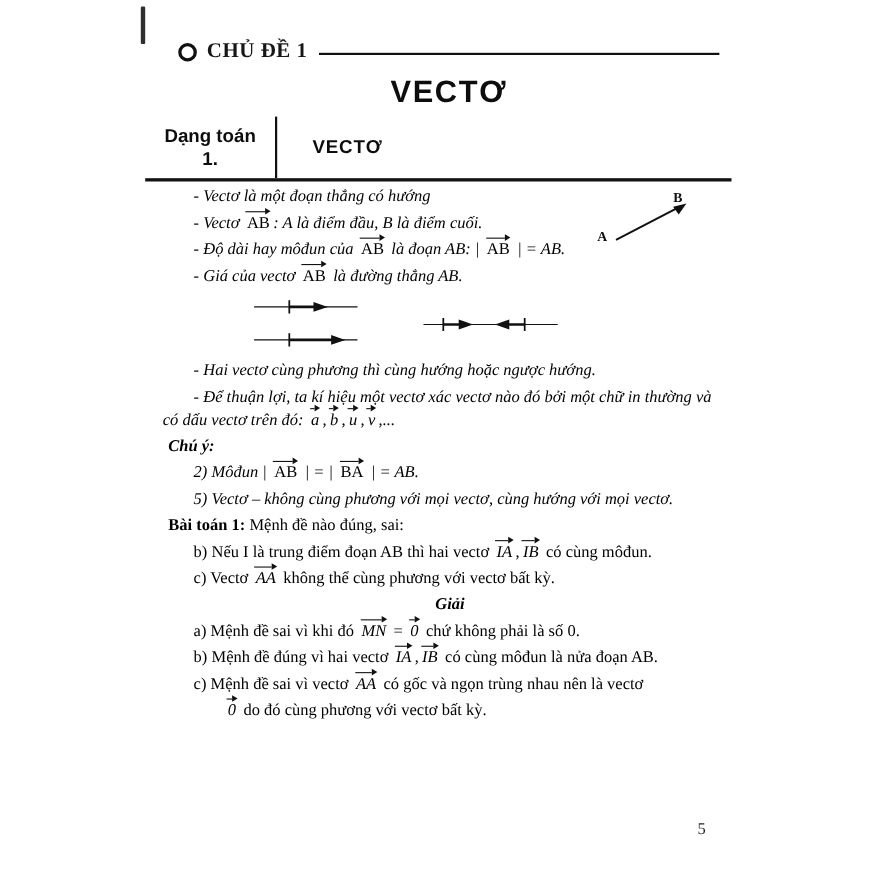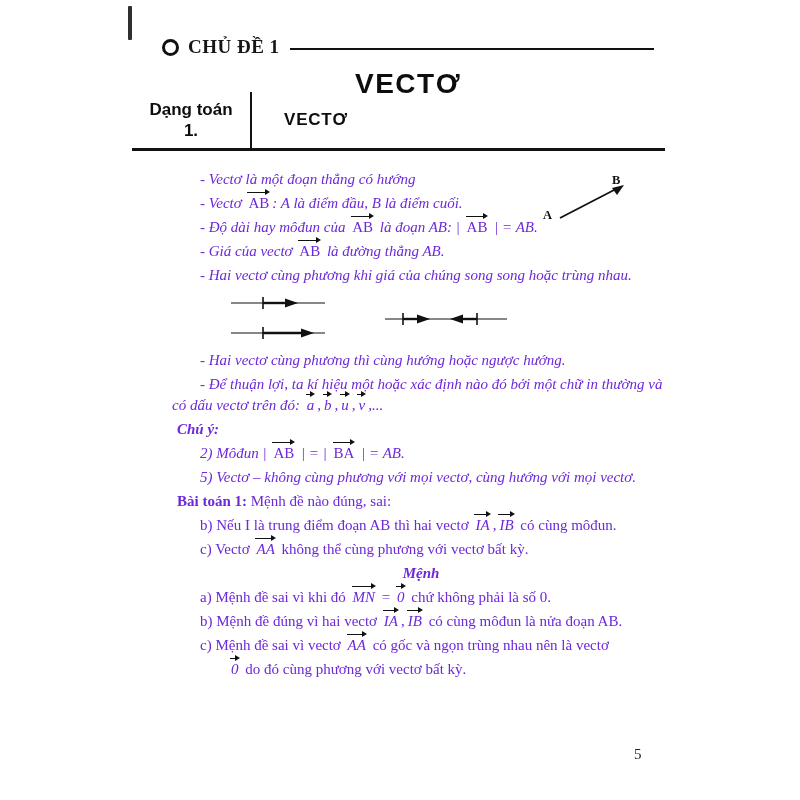--- a/index.html
+++ b/index.html
@@ -29,41 +29,40 @@
 
   
   .main-title{
     position:absolute;left:148px;top:68px;width:520px;
     text-align:center;font-family:"Liberation Sans", sans-serif;
     font-size:28px;font-weight:800;letter-spacing:1.5px;color:#0d0d0d;
   }
 
   
   .dt-box{
-    position:absolute;left:132px;top:92px;width:533px;height:56px;
+    position:absolute;left:132px;top:106px;width:533px;height:56px;
     border-bottom:3.2px solid #111;
     display:flex;align-items:stretch;
     font-family:"Liberation Sans", sans-serif;
   }
   .dt-left{
     width:118px;text-align:center;display:flex;flex-direction:column;justify-content:center;
     font-weight:800;font-size:17px;line-height:1.25;color:#0d0d0d;
   }
   .dt-divider{width:0;border-left:2px solid #111;margin:0;}
   .dt-right{
     flex:1;display:flex;align-items:center;padding-left:32px;
     font-weight:800;font-size:17px;letter-spacing:0.8px;color:#0d0d0d;
   }
 
   
   .content{position:absolute;left:148px;top:170px;width:522px;}
   .line{
     font-size:15px;line-height:19px;padding-left:28px;
-    color:#6d28d9;
-    margin-left:24px;
+    color:#000000;
   }
   .lines .line + .line{margin-top:5px;}
   .it{font-style:italic;}
   .bi{font-weight:bold;font-style:italic;}
   .bseg{font-weight:bold;}
   .noind{padding-left:5px;}
   .ind2{padding-left:56px;}
   .center{text-align:center;padding-left:0;}
   .cont{margin-top:2px !important;padding-left:0px;}
 
@@ -131,21 +130,20 @@
     <span class="pt-label label-b">B</span>
   </div>
 
   <div class="content">
 
     <div class="lines">
         <div class="line it">- Vectơ là một đoạn thẳng có hướng</div>
         <div class="line it">- Vectơ <span class="vec">AB</span>: A là điểm đầu, B là điểm cuối.</div>
         <div class="line it">- Độ dài hay môđun của <span class="vec">AB</span> là đoạn AB: | <span class="vec">AB</span> | = AB.</div>
         <div class="line it">- Giá của vectơ <span class="vec">AB</span> là đường thẳng AB.</div>
-        <div class="line it">- Hai vectơ cùng phương khi giá của chúng song song hoặc trùng nhau.</div>
       </div>
 
     <div class="fig-parallel">
       <svg width="522" height="48" viewBox="0 0 522 48">
 
         <line x1="83" y1="9" x2="177" y2="9" stroke="#111" stroke-width="1.1"></line>
         <line x1="115" y1="3" x2="115" y2="15" stroke="#111" stroke-width="1.6"></line>
         <line x1="115" y1="9" x2="140" y2="9" stroke="#111" stroke-width="2.4"></line>
         <polygon points="150,9 137,4.5 137,13.5" fill="#111"></polygon>
 
@@ -160,29 +158,29 @@
         <polygon points="282,25 269,20.5 269,29.5" fill="#111"></polygon>
 
         <line x1="329" y1="19" x2="329" y2="31" stroke="#111" stroke-width="1.6"></line>
         <line x1="312" y1="25" x2="329" y2="25" stroke="#111" stroke-width="2.4"></line>
         <polygon points="302,25 315,20.5 315,29.5" fill="#111"></polygon>
       </svg>
     </div>
 
     <div class="lines">
         <div class="line it">- Hai vectơ cùng phương thì cùng hướng hoặc ngược hướng.</div>
-        <div class="line it">- Để thuận lợi, ta kí hiệu một hoặc xác định nào đó bởi một chữ in thường và</div>
+        <div class="line it">- Để thuận lợi, ta kí hiệu một vectơ xác vectơ nào đó bởi một chữ in thường và</div>
         <div class="line it cont">có dấu vectơ trên đó: <span class="vec vit">a</span>,<span class="vec vit">b</span>,<span class="vec vit">u</span>,<span class="vec vit">v</span>,...</div>
         <div class="line bi noind">Chú ý:</div>
         <div class="line it">2) Môđun | <span class="vec">AB</span> | = | <span class="vec">BA</span> | = AB.</div>
         <div class="line it">5) Vectơ – không cùng phương với mọi vectơ, cùng hướng với mọi vectơ.</div>
         <div class="line noind"><span class="bseg">Bài toán 1:</span> Mệnh đề nào đúng, sai:</div>
         <div class="line ">b) Nếu I là trung điểm đoạn AB thì hai vectơ <span class="vec vit">IA</span>,<span class="vec vit">IB</span> có cùng môđun.</div>
         <div class="line ">c) Vectơ <span class="vec vit">AA</span> không thể cùng phương với vectơ bất kỳ.</div>
-        <div class="line bi center">Mệnh</div>
+        <div class="line bi center">Giải</div>
         <div class="line ">a) Mệnh đề sai vì khi đó <span class="vec vit">MN</span> = <span class="vec vit">0</span> chứ không phải là số 0.</div>
         <div class="line ">b) Mệnh đề đúng vì hai vectơ <span class="vec vit">IA</span>,<span class="vec vit">IB</span> có cùng môđun là nửa đoạn AB.</div>
         <div class="line ">c) Mệnh đề sai vì vectơ <span class="vec vit">AA</span> có gốc và ngọn trùng nhau nên là vectơ</div>
         <div class="line ind2"><span class="vec vit">0</span> do đó cùng phương với vectơ bất kỳ.</div>
       </div>
 
   </div>
 
   <div class="page-number">5</div>
 

